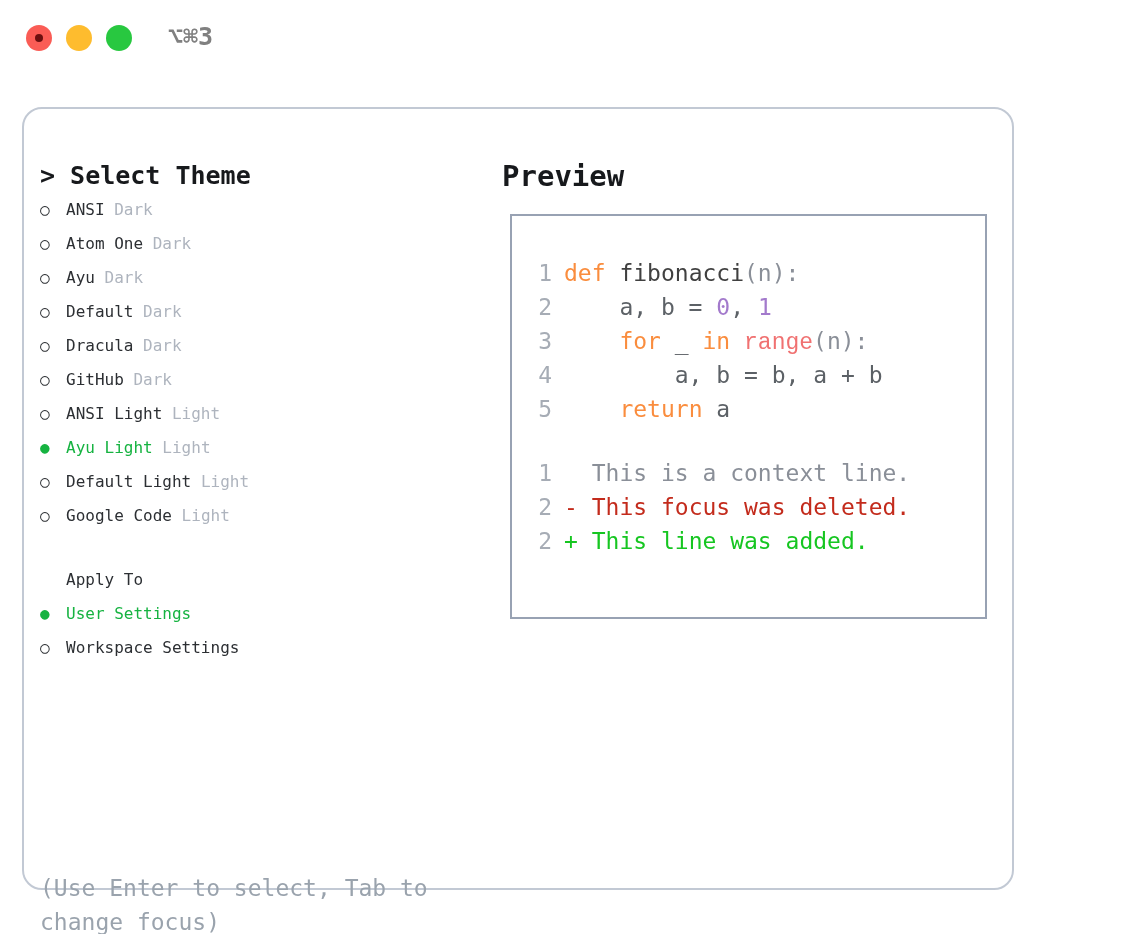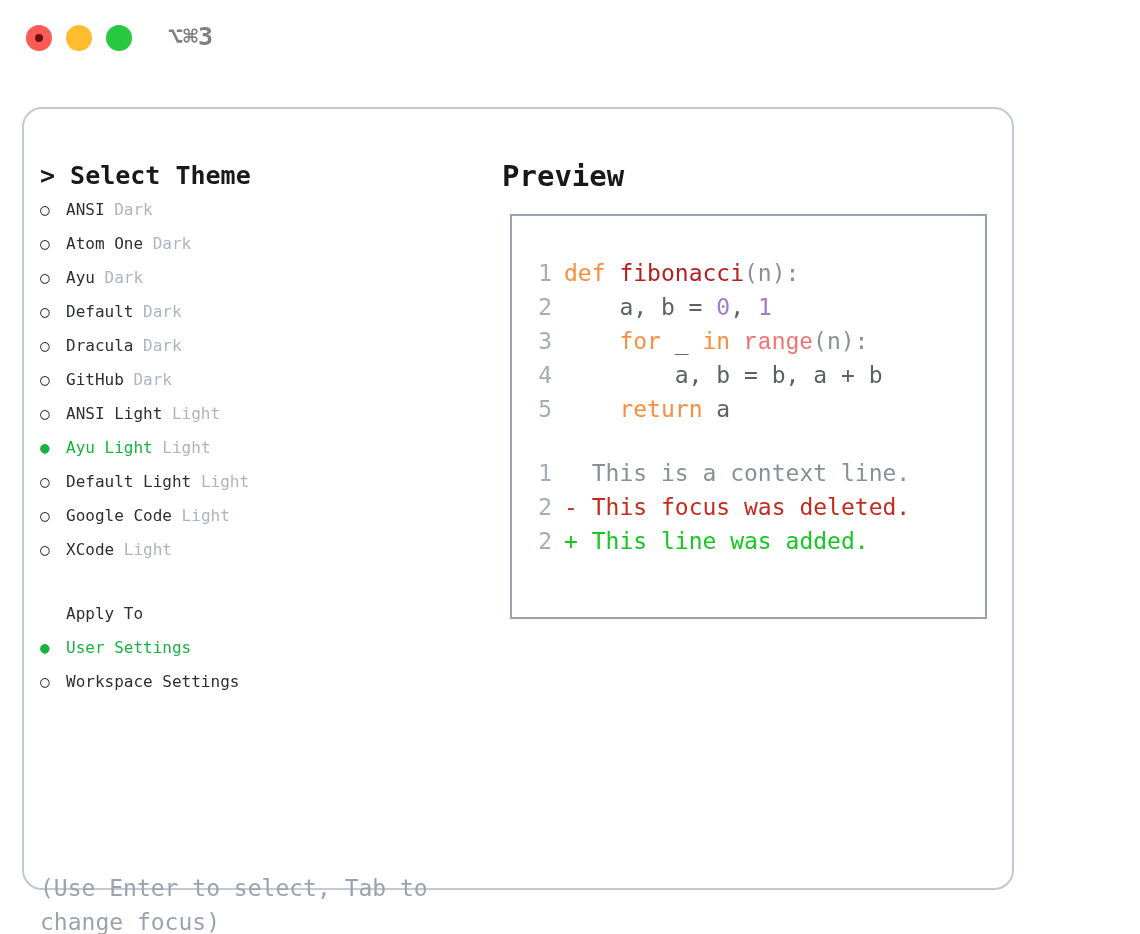--- a/index.html
+++ b/index.html
@@ -148,21 +148,21 @@
     white-space: pre;
   }
   .ln {
     display: inline-block;
     width: 26px;
     text-align: right;
     color: #a6acb5;
     margin-right: 12px;
   }
   .tok-kw   { color: #fa8d3e; }
-  .tok-fn   { color: #b91c1c; }
+  .tok-fn   { color: #404040; }
   .tok-num  { color: #a37acc; }
   .tok-call { color: #f07171; font-family: Liberation Mono, monospace; }
   .tok-txt  { color: #5c6166; }
   .tok-punc { color: #8a8f98; }
   .diff-ctx { color: #8a8f98; }
   .diff-del { color: #c32b1c; }
   .diff-add { color: #16c621; }
   .gap { height: 30px; }
 </style>
 </head>
@@ -185,21 +185,20 @@
           <div class="row"><span class="marker">○</span><span class="label-main">ANSI</span><span> </span><span class="label-kind">Dark</span></div>
           <div class="row"><span class="marker">○</span><span class="label-main">Atom One</span><span> </span><span class="label-kind">Dark</span></div>
           <div class="row"><span class="marker">○</span><span class="label-main">Ayu</span><span> </span><span class="label-kind">Dark</span></div>
           <div class="row"><span class="marker">○</span><span class="label-main">Default</span><span> </span><span class="label-kind">Dark</span></div>
           <div class="row"><span class="marker">○</span><span class="label-main">Dracula</span><span> </span><span class="label-kind">Dark</span></div>
           <div class="row"><span class="marker">○</span><span class="label-main">GitHub</span><span> </span><span class="label-kind">Dark</span></div>
           <div class="row"><span class="marker">○</span><span class="label-main">ANSI Light</span><span> </span><span class="label-kind">Light</span></div>
           <div class="row"><span class="marker selected">●</span><span class="label-main selected">Ayu Light</span><span> </span><span class="label-kind">Light</span></div>
           <div class="row"><span class="marker">○</span><span class="label-main">Default Light</span><span> </span><span class="label-kind">Light</span></div>
           <div class="row"><span class="marker">○</span><span class="label-main">Google Code</span><span> </span><span class="label-kind">Light</span></div>
-          <div class="row"><span class="marker">○</span><span class="label-main">XCode</span><span> </span><span class="label-kind">Light</span></div>
         </div>
       <div class="spacer-md"></div>
       <div class="row"><span class="marker"> </span><span>Apply To</span></div>
       <div id="apply-rows">
           <div class="row"><span class="marker selected">●</span><span class="label-main selected">User Settings</span></div>
           <div class="row"><span class="marker">○</span><span class="label-main">Workspace Settings</span></div>
         </div>
     </div>
 
     <div id="hint">(Use Enter to select, Tab to change focus)</div>

